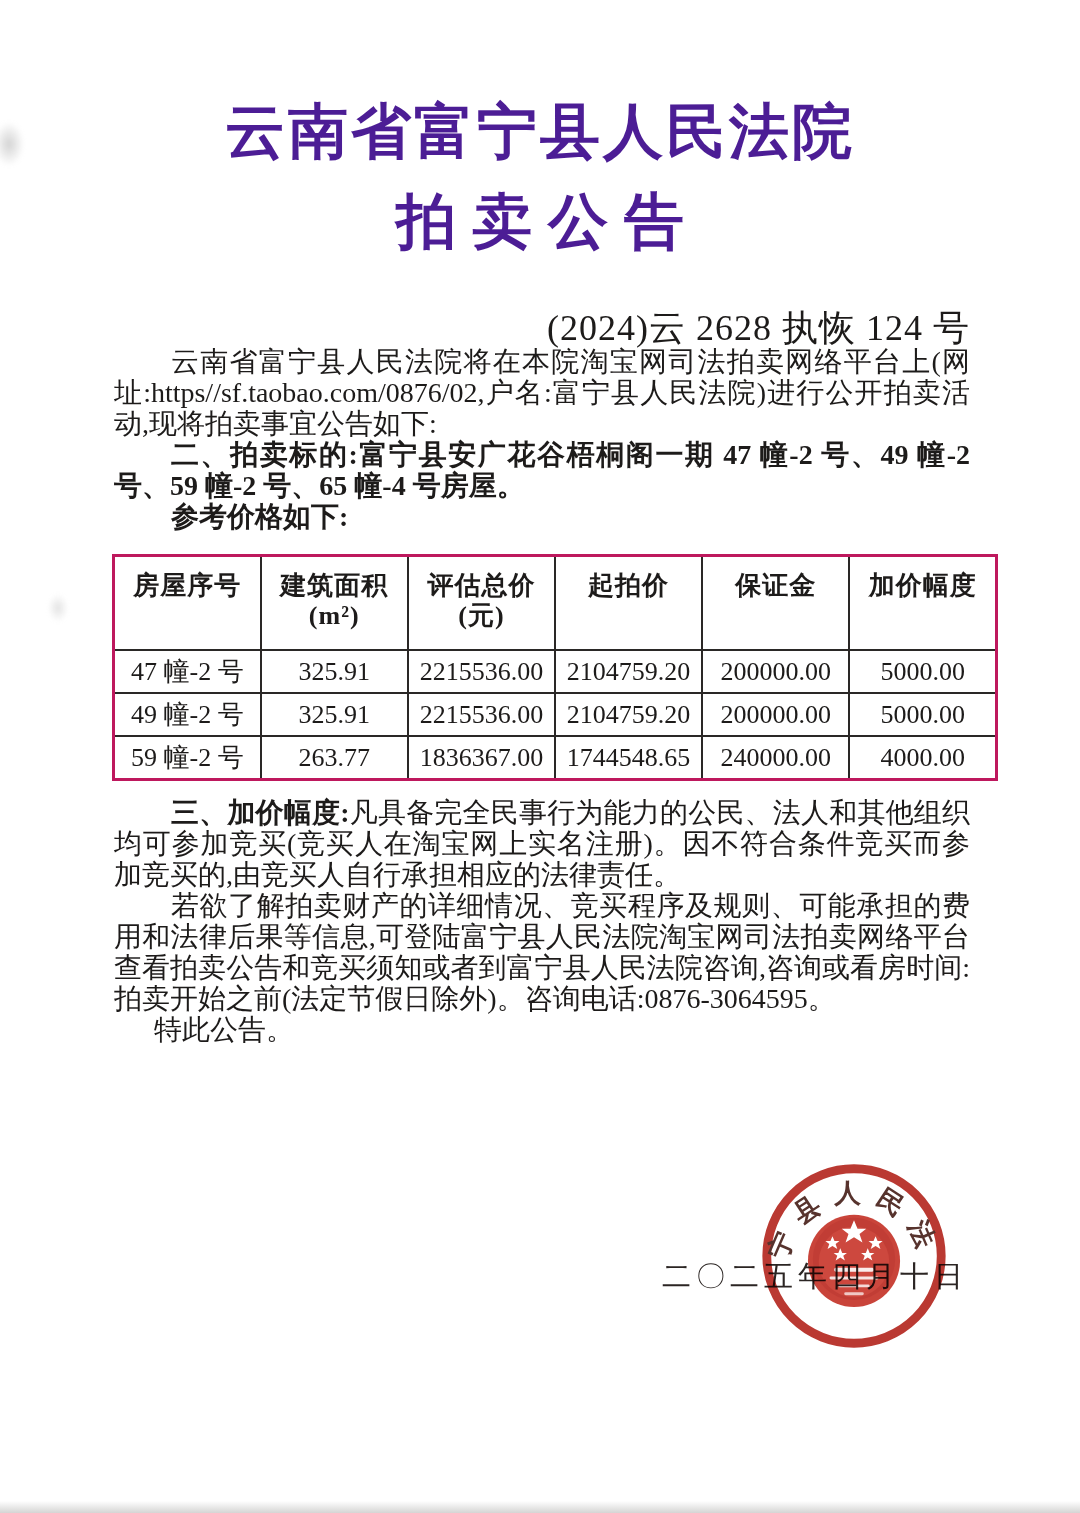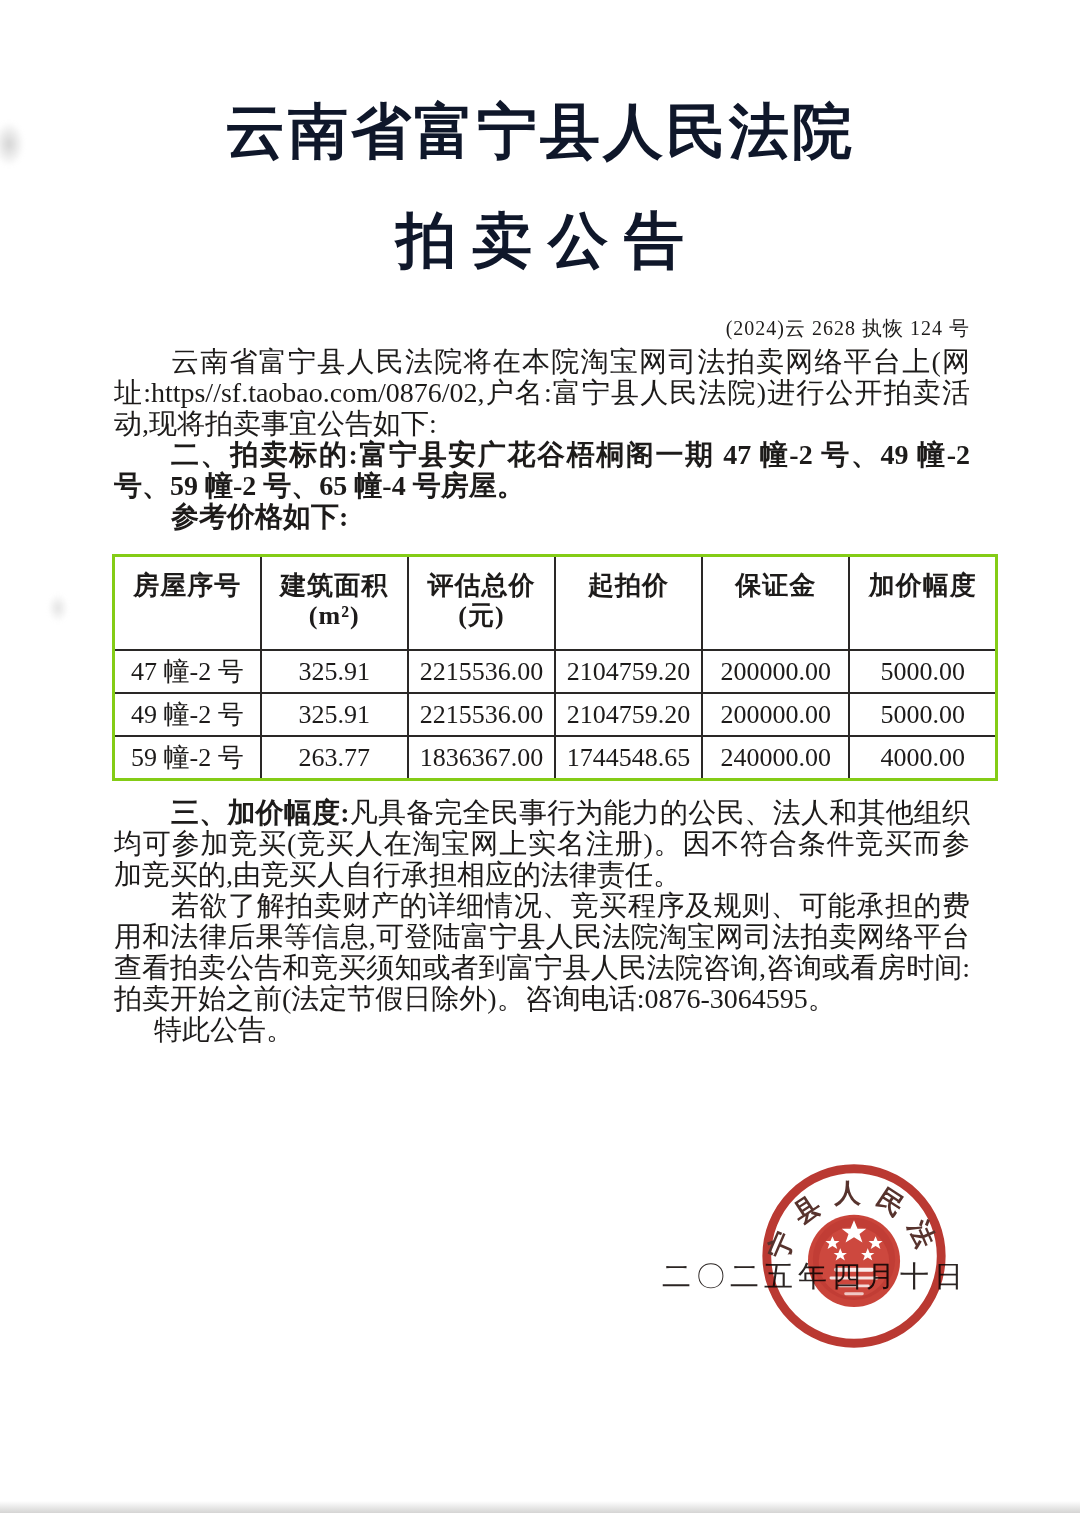--- a/index.html
+++ b/index.html
@@ -9,43 +9,43 @@
     margin:0 auto;
     background:#ffffff;
     overflow:hidden;
     font-family:"Liberation Serif","DejaVu Serif",serif;
     color:#1d1b1a;
   }
   .title{
     position:absolute;left:0;right:0;
     margin:0;text-align:center;
     font-family:"Liberation Sans","DejaVu Sans",sans-serif;
-    font-weight:900;color:#0f172a;
+    font-weight:900;color:#4c1d95;
   }
   .title-1{top:92px;font-size:60px;letter-spacing:3px;}
-  .title-2{top:201px;font-size:60px;letter-spacing:16px;text-indent:16px;font-family:Liberation Serif, serif;}
+  .title-2{top:182px;font-size:60px;letter-spacing:16px;text-indent:16px;font-family:Liberation Serif, serif;}
   .content{
     position:absolute;left:114px;right:110px;top:312px;
     font-size:28px;line-height:31px;
     text-align:justify;
   }
   .case-no{
-    text-align:right;font-size:20px;line-height:32px;margin-bottom:2px;
+    text-align:right;font-size:36px;line-height:32px;margin-bottom:2px;
     letter-spacing:1px;
   }
   .para{margin:0;text-indent:57px;}
   .bold{font-weight:700;}
   .closing{text-indent:40px;}
   table.price-table{
     border-collapse:collapse;
     width:calc(100% + 30px);
     margin:22px 0 16px -2px;
     table-layout:fixed;
     font-size:26px;line-height:30px;
-    border:3px solid #84cc16;
+    border:3px solid #be185d;
   }
   .price-table th,.price-table td{
     border:2px solid #2a2826;
     text-align:center;
     padding:0 4px;
     font-weight:400;
   }
   .price-table th{
     height:78px;vertical-align:top;padding-top:14px;
     font-weight:600;letter-spacing:1px;

